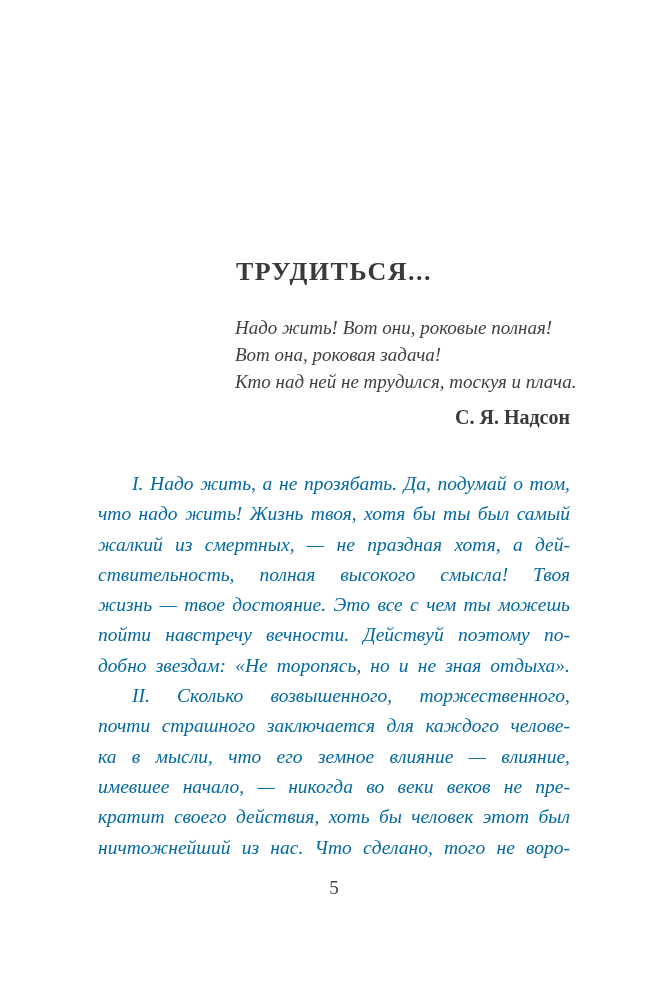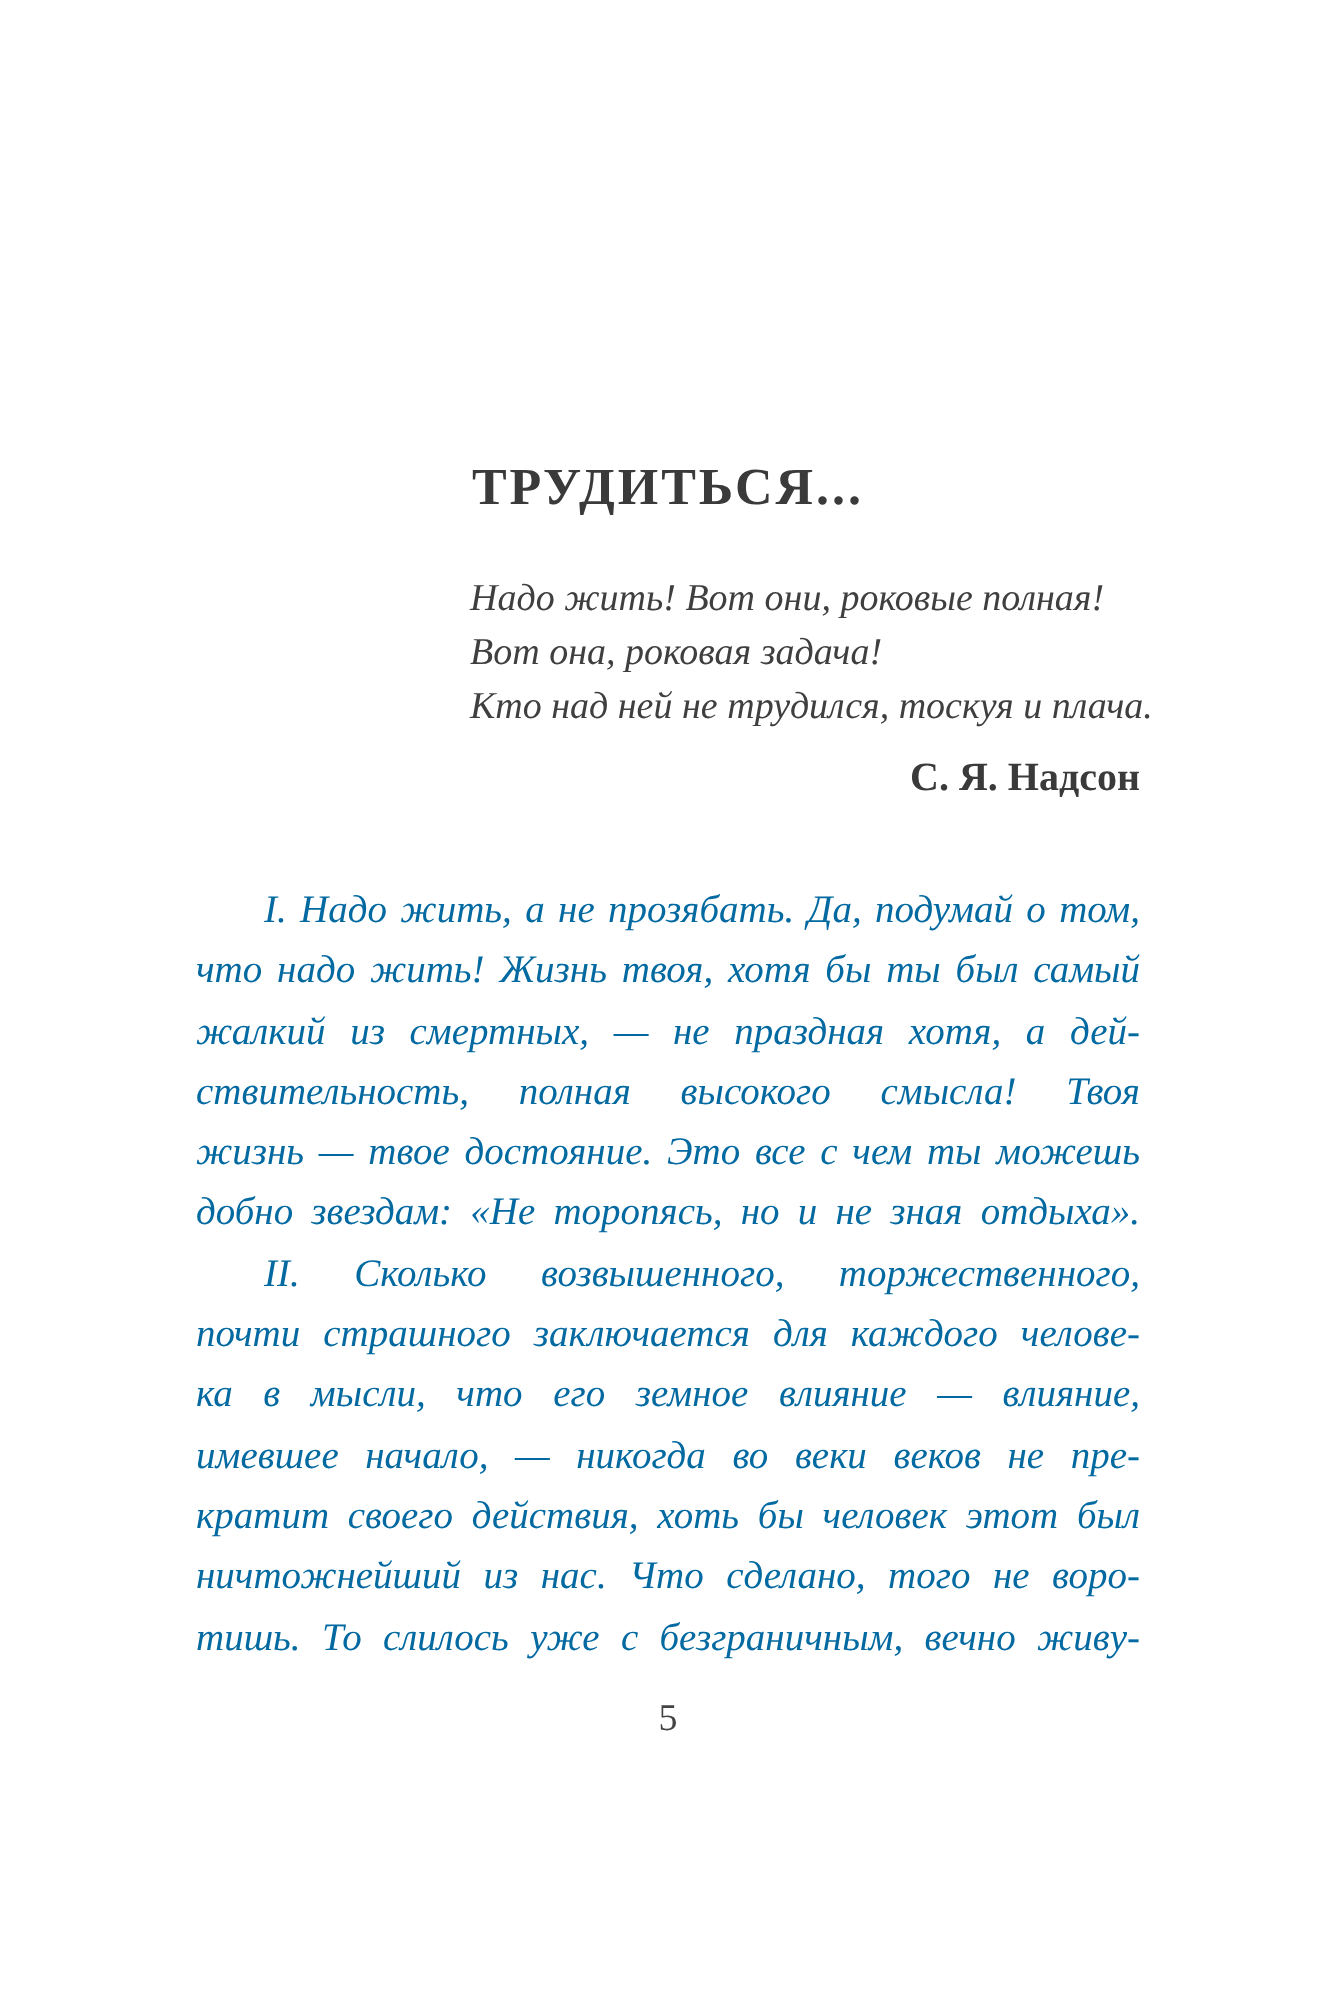--- a/index.html
+++ b/index.html
@@ -13,20 +13,21 @@
     height: 1000px;
     background: #ffffff;
     font-family: "Liberation Serif", serif;
     color: #3b3b3b;
     overflow: hidden;
     box-sizing: border-box;
   }
   .content {
     box-sizing: border-box;
     padding: 228px 97px 0 98px;
+    margin-top: 28px;
   }
   .chapter-title {
     text-align: center;
     font-size: 26px;
     font-weight: 700;
     letter-spacing: 1.5px;
     line-height: 32px;
     color: #3a3a3a;
   }
   .epigraph {
@@ -87,31 +88,31 @@
     <div class="epigraph-attribution">С. Я. Надсон</div>
 
     <div class="body-text">
 
       <div>
         <div class="body-line indent">I. Надо жить, а не прозябать. Да, подумай о том,</div>
         <div class="body-line">что надо жить! Жизнь твоя, хотя бы ты был самый</div>
         <div class="body-line">жалкий из смертных, — не праздная хотя, а дей-</div>
         <div class="body-line">ствительность, полная высокого смысла! Твоя</div>
         <div class="body-line">жизнь — твое достояние. Это все с чем ты можешь</div>
+        <div class="body-line">пойти навстречу вечности. Действуй поэтому по-</div>
         <div class="body-line">добно звездам: «Не торопясь, но и не зная отдыха».</div>
       </div>
 
       <div>
         <div class="body-line indent">II. Сколько возвышенного, торжественного,</div>
         <div class="body-line">почти страшного заключается для каждого челове-</div>
         <div class="body-line">ка в мысли, что его земное влияние — влияние,</div>
         <div class="body-line">имевшее начало, — никогда во веки веков не пре-</div>
         <div class="body-line">кратит своего действия, хоть бы человек этот был</div>
         <div class="body-line">ничтожнейший из нас. Что сделано, того не воро-</div>
-        <div class="body-line">тишь. То слилось уже с безграничным, вечно живу-</div>
       </div>
 
     </div>
 
     <div class="page-number">5</div>
 
   </div>
 </div>
 
 </body></html>

